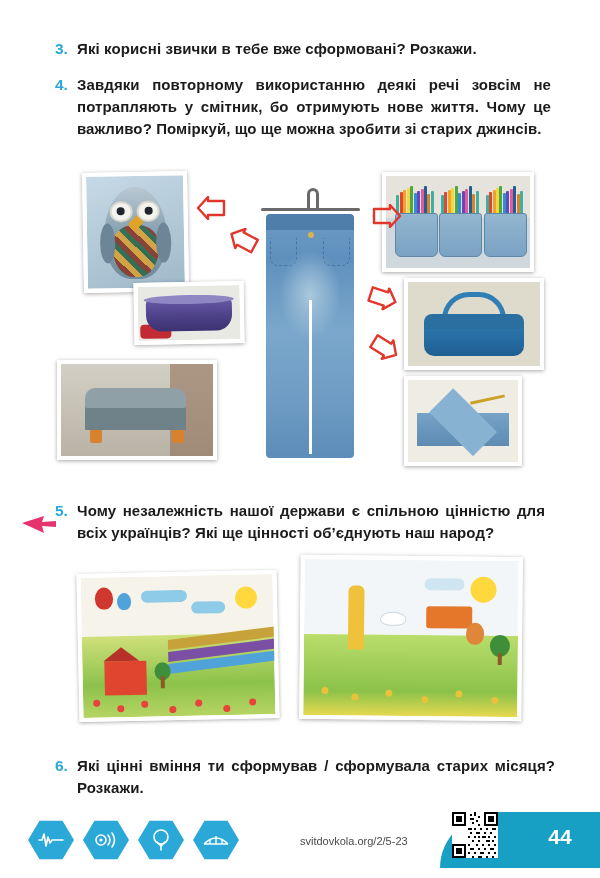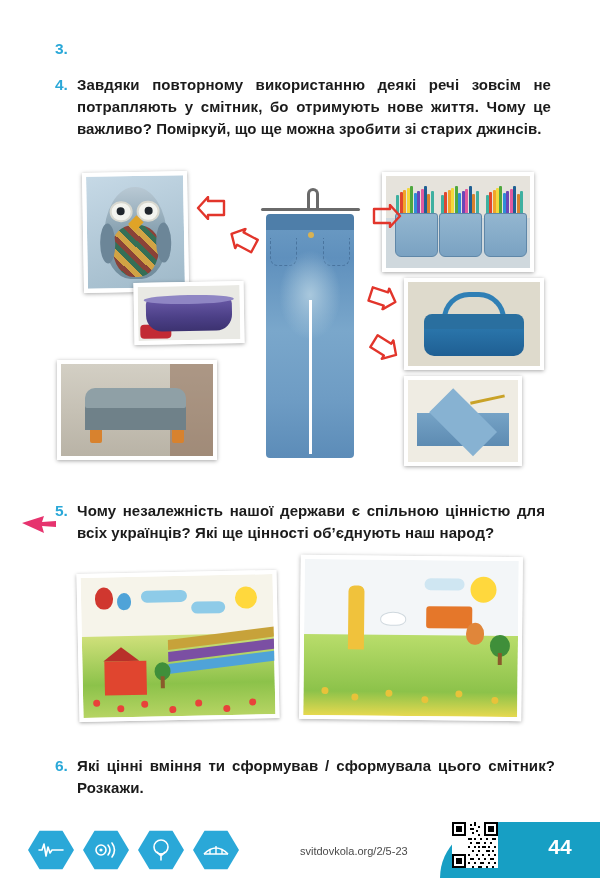--- a/index.html
+++ b/index.html
@@ -223,21 +223,21 @@
   .d-trunk { position:absolute; width:4px; height:12px; background:#8a5a2b; }
   .d-flower { position:absolute; width:7px; height:7px; border-radius:50%; background:#e8423a; }
   .d-balloon { position:absolute; width:18px; height:22px; border-radius:50% 50% 45% 45%; }
   .d-field { position:absolute; height:10px; }
   .d-dove { position:absolute; width:26px; height:14px; background:#fff; border:1px solid #cfd8de; border-radius:50% 50% 40% 40%; }
   .d-tower { position:absolute; background:#f0c23c; }
   .d-flag { position:absolute; background:#e5772a; }
 
   
   .footer {
-    position:absolute; left:0; bottom:0; width:100%; height:62px;
+    position:absolute; left:0; bottom:10px; width:100%; height:62px;
     background:#ffffff;
   }
   .hexes { position:absolute; left:28px; bottom:8px; display:flex; gap:9px; }
   .hex {
     width:46px; height:40px;
     background:#2aa8d8;
     clip-path:polygon(25% 2%,75% 2%,100% 50%,75% 98%,25% 98%,0% 50%);
     display:flex; align-items:center; justify-content:center;
     color:#fff;
   }
@@ -263,20 +263,21 @@
     border-top-left-radius:60px 56px;
   }
 </style>
 </head>
 <body>
 
 <div class="page">
 
   <div class="q" id="q3">
     <div class="q-num">3.</div>
+    <div class="q-text nojust">Які корисні звички в тебе вже сформовані? Розкажи.</div>
   </div>
 
   <div class="q" id="q4">
     <div class="q-num">4.</div>
     <div class="q-text">Завдяки повторному використанню деякі речі зовсім не потрапляють у смітник, бо отримують нове життя. Чому це важливо? Поміркуй, що ще можна зробити зі старих джинсів.</div>
   </div>
 
   <div class="photo" id="ph-owl">
     <div class="inner">
       <div class="owl-bg"></div>
@@ -461,21 +462,21 @@
       <div class="d-flower" style="left:48px; top:134px; background:#e8c23a;"></div>
       <div class="d-flower" style="left:82px; top:130px; background:#e8c23a;"></div>
       <div class="d-flower" style="left:118px; top:136px; background:#e8c23a;"></div>
       <div class="d-flower" style="left:152px; top:130px; background:#e8c23a;"></div>
       <div class="d-flower" style="left:188px; top:136px; background:#e8c23a;"></div>
     </div>
   </div>
 
   <div class="q" id="q6">
     <div class="q-num">6.</div>
-    <div class="q-text">Які цінні вміння ти сформував / сформувала цього смітник? Розкажи.</div>
+    <div class="q-text">Які цінні вміння ти сформував / сформувала старих місяця? Розкажи.</div>
   </div>
 
   <div class="footer">
     <div class="footer-curve"></div>
 
     <div class="hexes">
       <div class="hex">
         <svg width="26" height="18" viewBox="0 0 26 18">
           <path d="M1 9 L4 9 L6 3 L8 15 L10 6 L12 12 L14 9 L25 9" fill="none" stroke="#fff" stroke-width="1.6" stroke-linecap="round" stroke-linejoin="round"></path>
         </svg>

